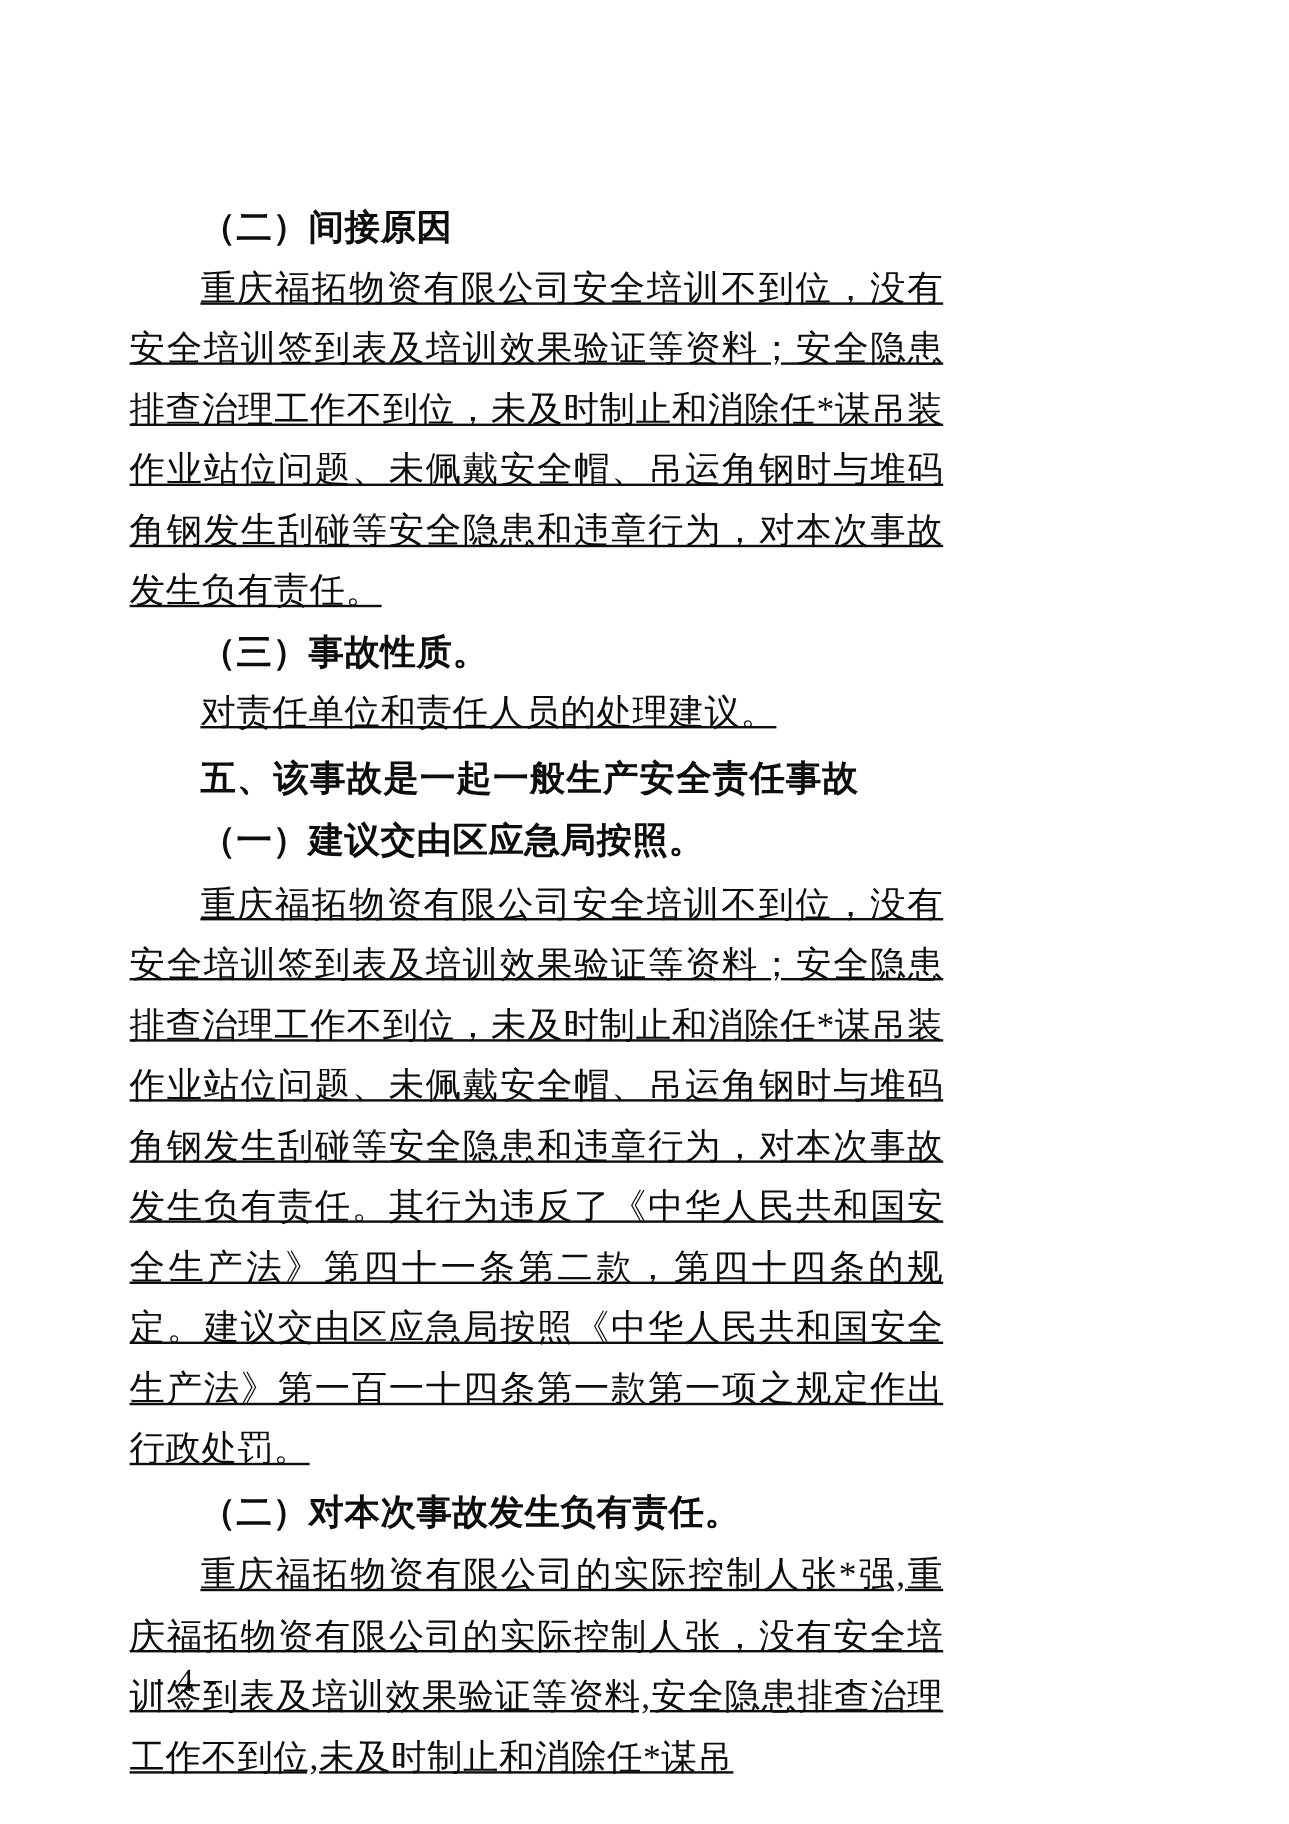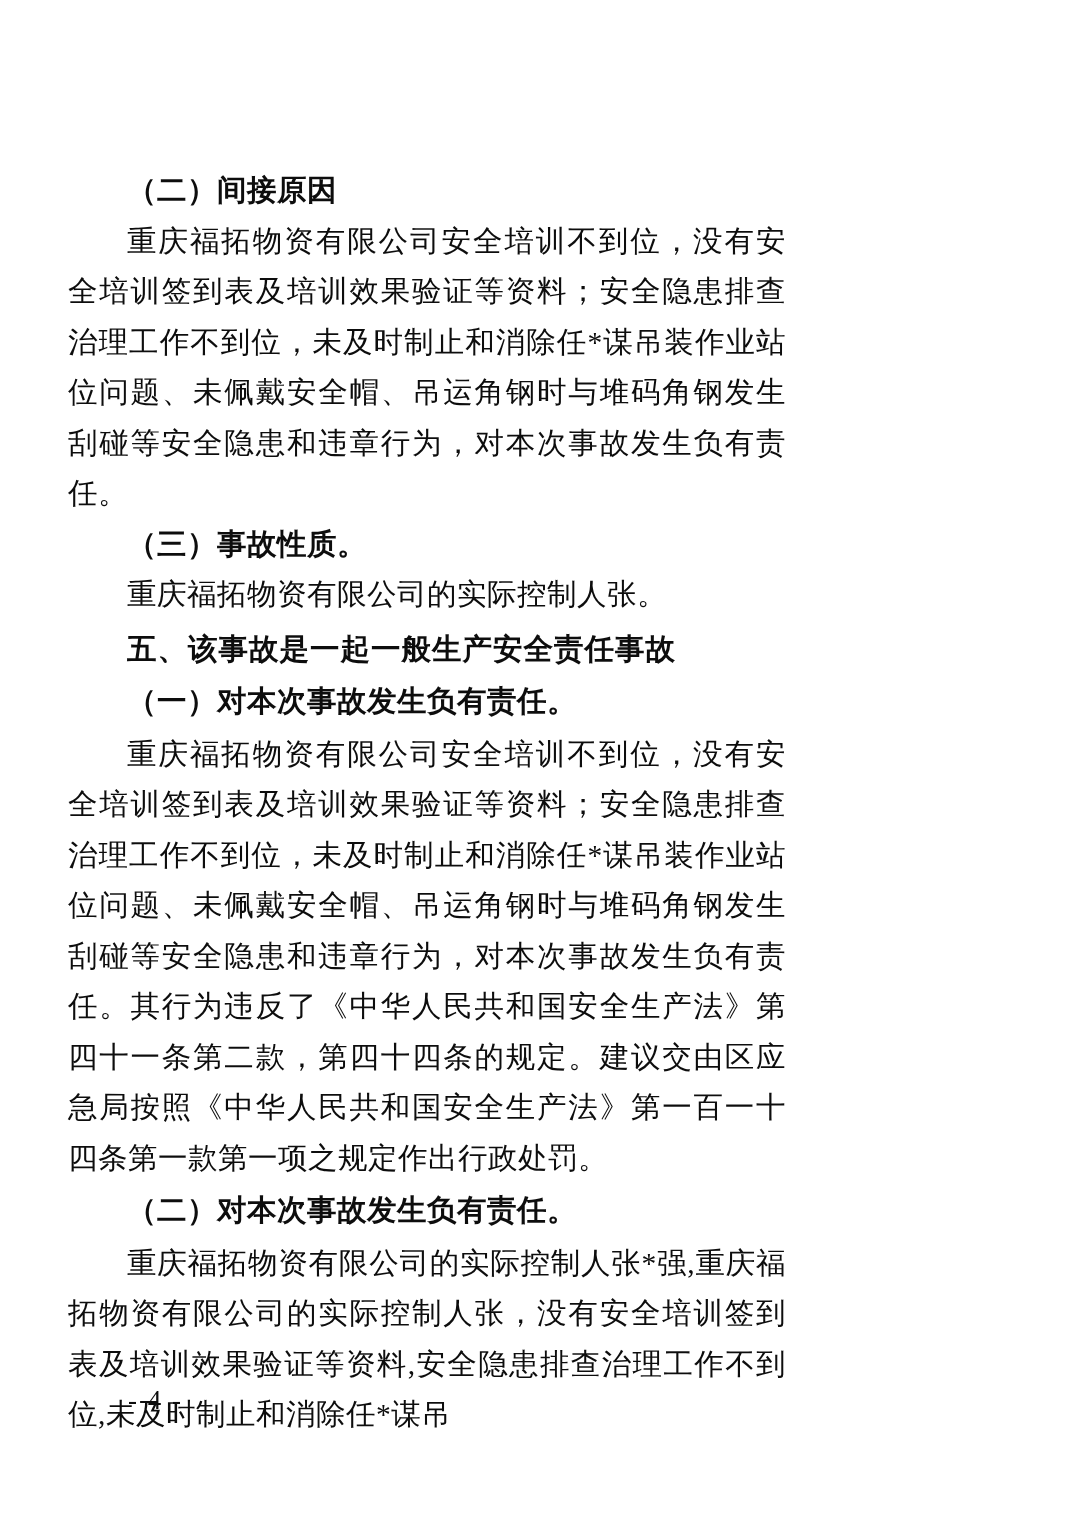--- a/index.html
+++ b/index.html
@@ -15,34 +15,35 @@
     position: relative;
     overflow: hidden;
   }
   .page {
     position: absolute;
     top: 0;
     left: 0;
     width: 904px;
     height: 1520px;
     box-sizing: border-box;
-    padding: 165px 118px 0 68px;
+    padding: 165px 118px 0 108px;
   }
   .doc-body {
     font-size: 29.5px;
     line-height: 50.5px;
     letter-spacing: 0.5px;
     text-align: justify;
     text-justify: inter-ideograph;
   }
   p {
     margin: 0;
   }
   .para {
     text-indent: 2em;
+    text-decoration: underline;
   }
   .heading {
     text-indent: 2em;
     font-weight: bold;
     letter-spacing: 1px;
     margin-top: 4px;
   }
   .sub-heading {
     text-indent: 2em;
     font-weight: bold;
@@ -64,22 +65,22 @@
   }
 </style>
 </head>
 <body>
 
 <div class="page">
   <div class="doc-body">
     <p class="sub-heading">（二）间接原因</p>
     <p class="para">重庆福拓物资有限公司安全培训不到位，没有安全培训签到表及培训效果验证等资料；安全隐患排查治理工作不到位，未及时制止和消除任*谋吊装作业站位问题、未佩戴安全帽、吊运角钢时与堆码角钢发生刮碰等安全隐患和违章行为，对本次事故发生负有责任。</p>
     <p class="sub-heading">（三）事故性质。</p>
-    <p class="para">重庆福拓物资有限公司的实际控制人张。</p>
+    <p class="para">对责任单位和责任人员的处理建议。</p>
     <p class="heading">五、该事故是一起一般生产安全责任事故</p>
-    <p class="sub-heading gap-small">（一）对本次事故发生负有责任。</p>
+    <p class="sub-heading gap-small">（一）建议交由区应急局按照。</p>
     <p class="para gap-small">重庆福拓物资有限公司安全培训不到位，没有安全培训签到表及培训效果验证等资料；安全隐患排查治理工作不到位，未及时制止和消除任*谋吊装作业站位问题、未佩戴安全帽、吊运角钢时与堆码角钢发生刮碰等安全隐患和违章行为，对本次事故发生负有责任。其行为违反了《中华人民共和国安全生产法》第四十一条第二款，第四十四条的规定。建议交由区应急局按照《中华人民共和国安全生产法》第一百一十四条第一款第一项之规定作出行政处罚。</p>
     <p class="sub-heading gap-small">（二）对本次事故发生负有责任。</p>
     <p class="para gap-small">重庆福拓物资有限公司的实际控制人张*强,重庆福拓物资有限公司的实际控制人张，没有安全培训签到表及培训效果验证等资料,安全隐患排查治理工作不到位,未及时制止和消除任*谋吊</p>
   </div>
 </div>
 
 <div class="page-number">- 4 -</div>
 
 </body></html>

